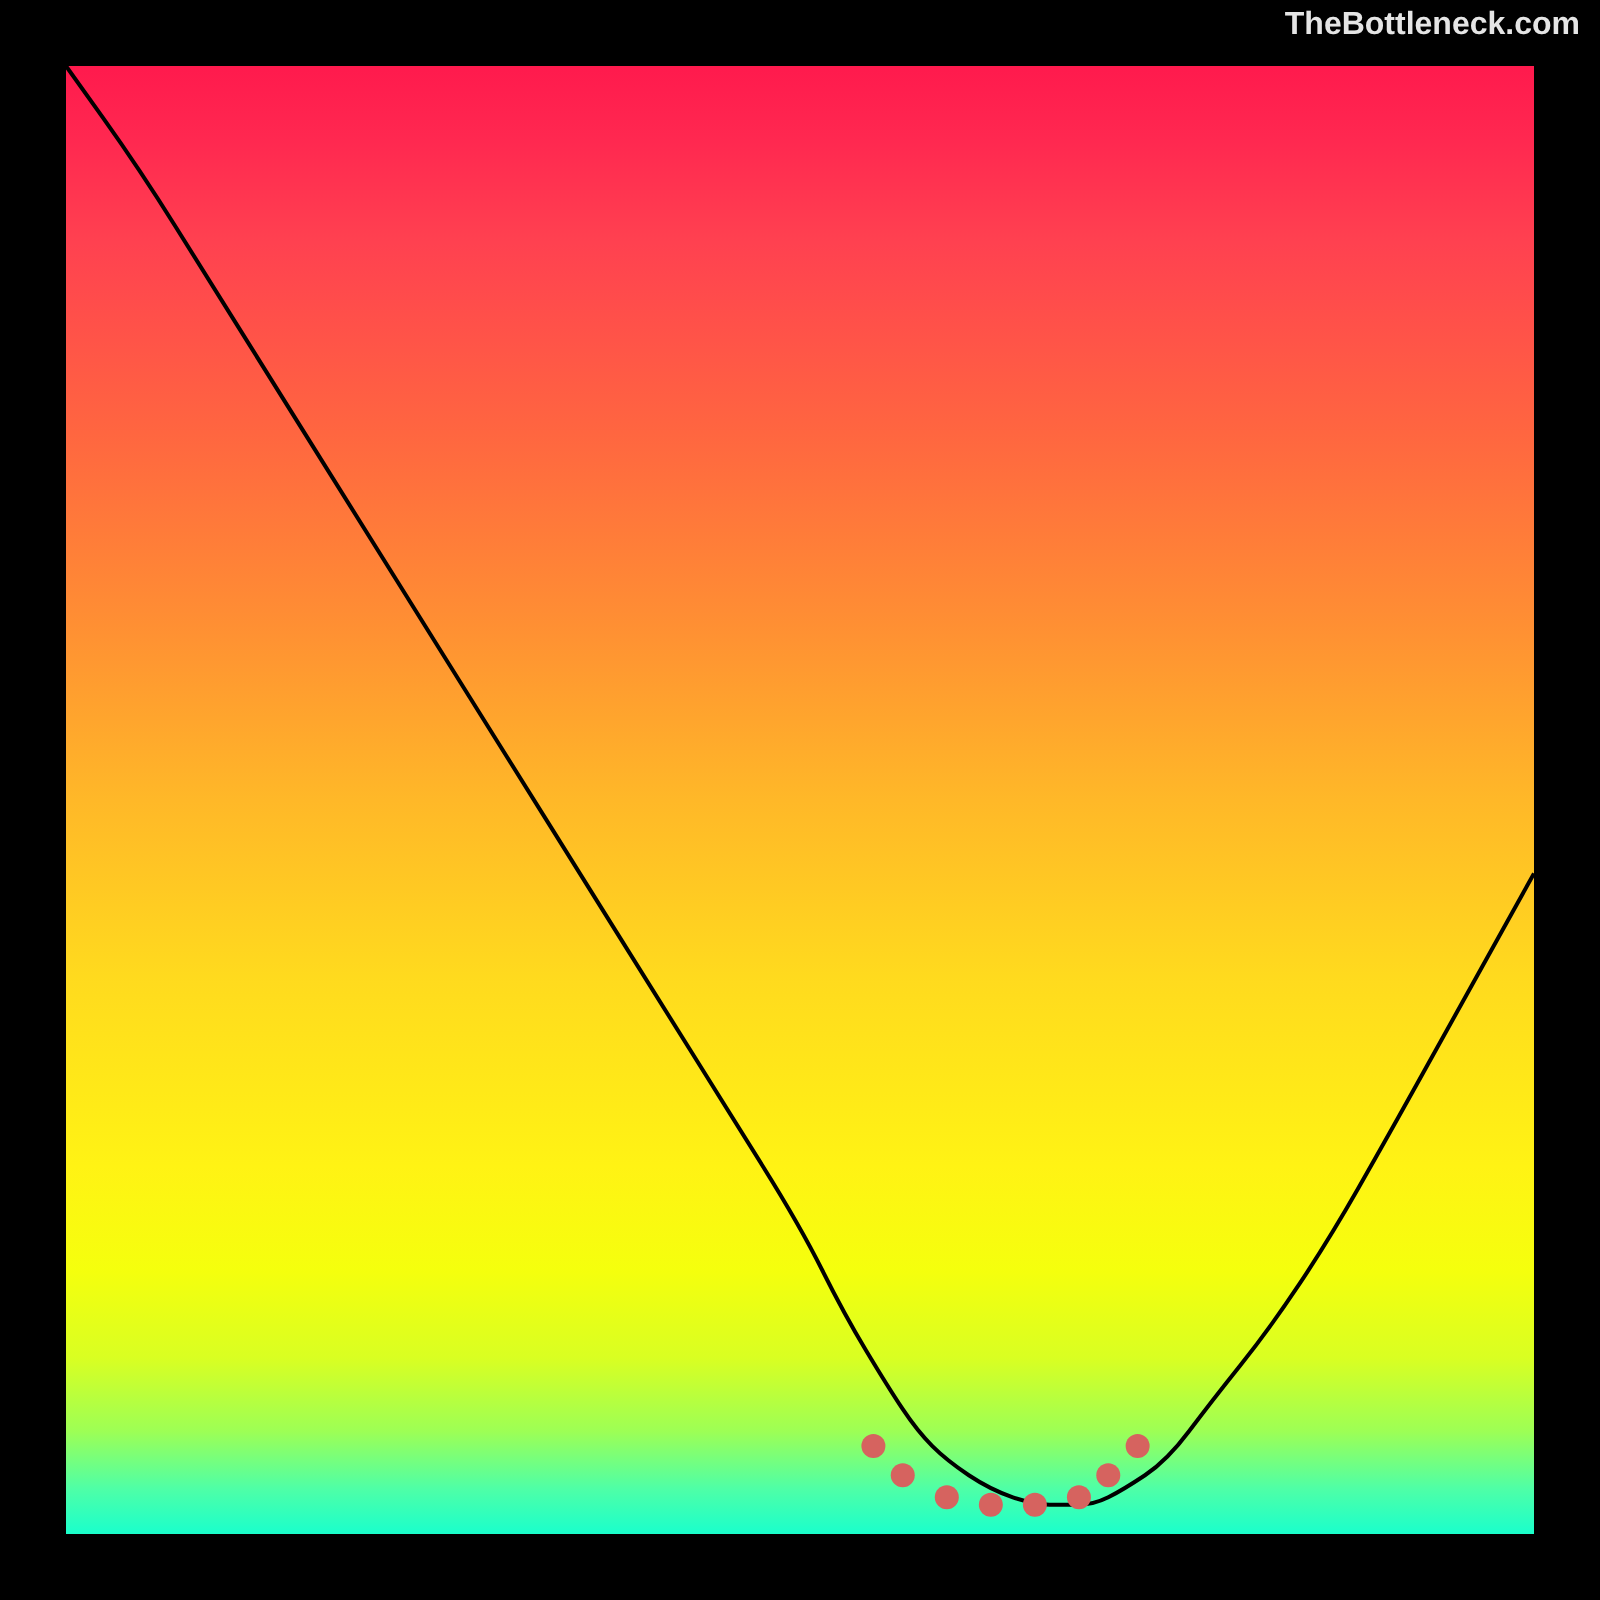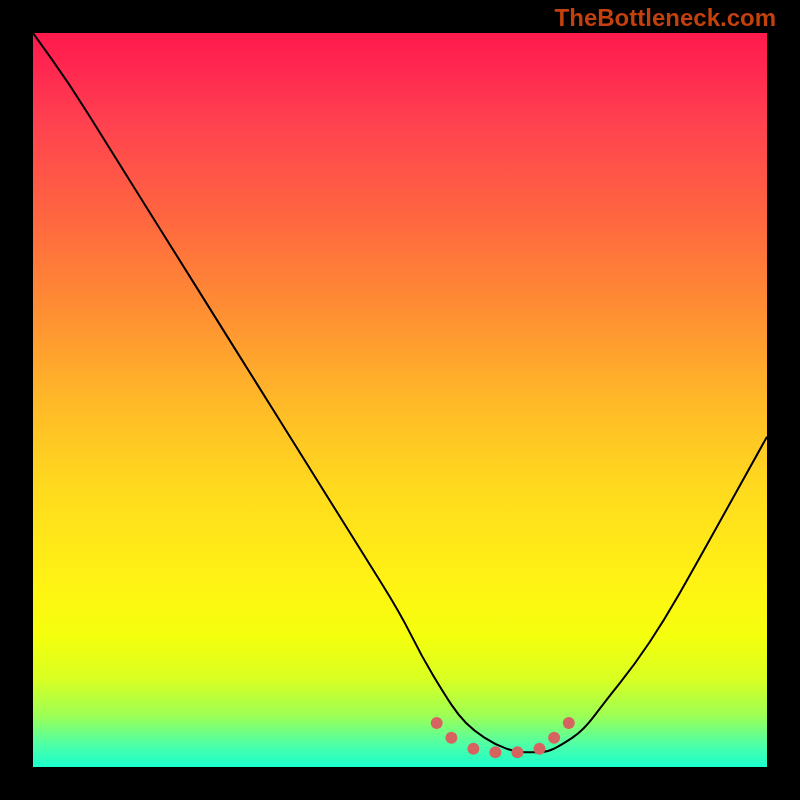--- a/index.html
+++ b/index.html
@@ -6,23 +6,23 @@
   body {
     width: 800px;
     height: 800px;
     background: #000;
     position: relative;
     font-family: Arial, sans-serif;
   }
   .watermark {
     position: absolute;
     top: 4px;
-    right: 24px;
-    color: #c2410c;
-    font-size: 24px;
+    right: 10px;
+    color: #e5e5e5;
+    font-size: 16px;
     font-weight: bold;
     z-index: 10;
   }
   .plot-area {
     position: absolute;
     left: 33px;
     top: 33px;
     width: 734px;
     height: 734px;
     background: linear-gradient(to bottom,

